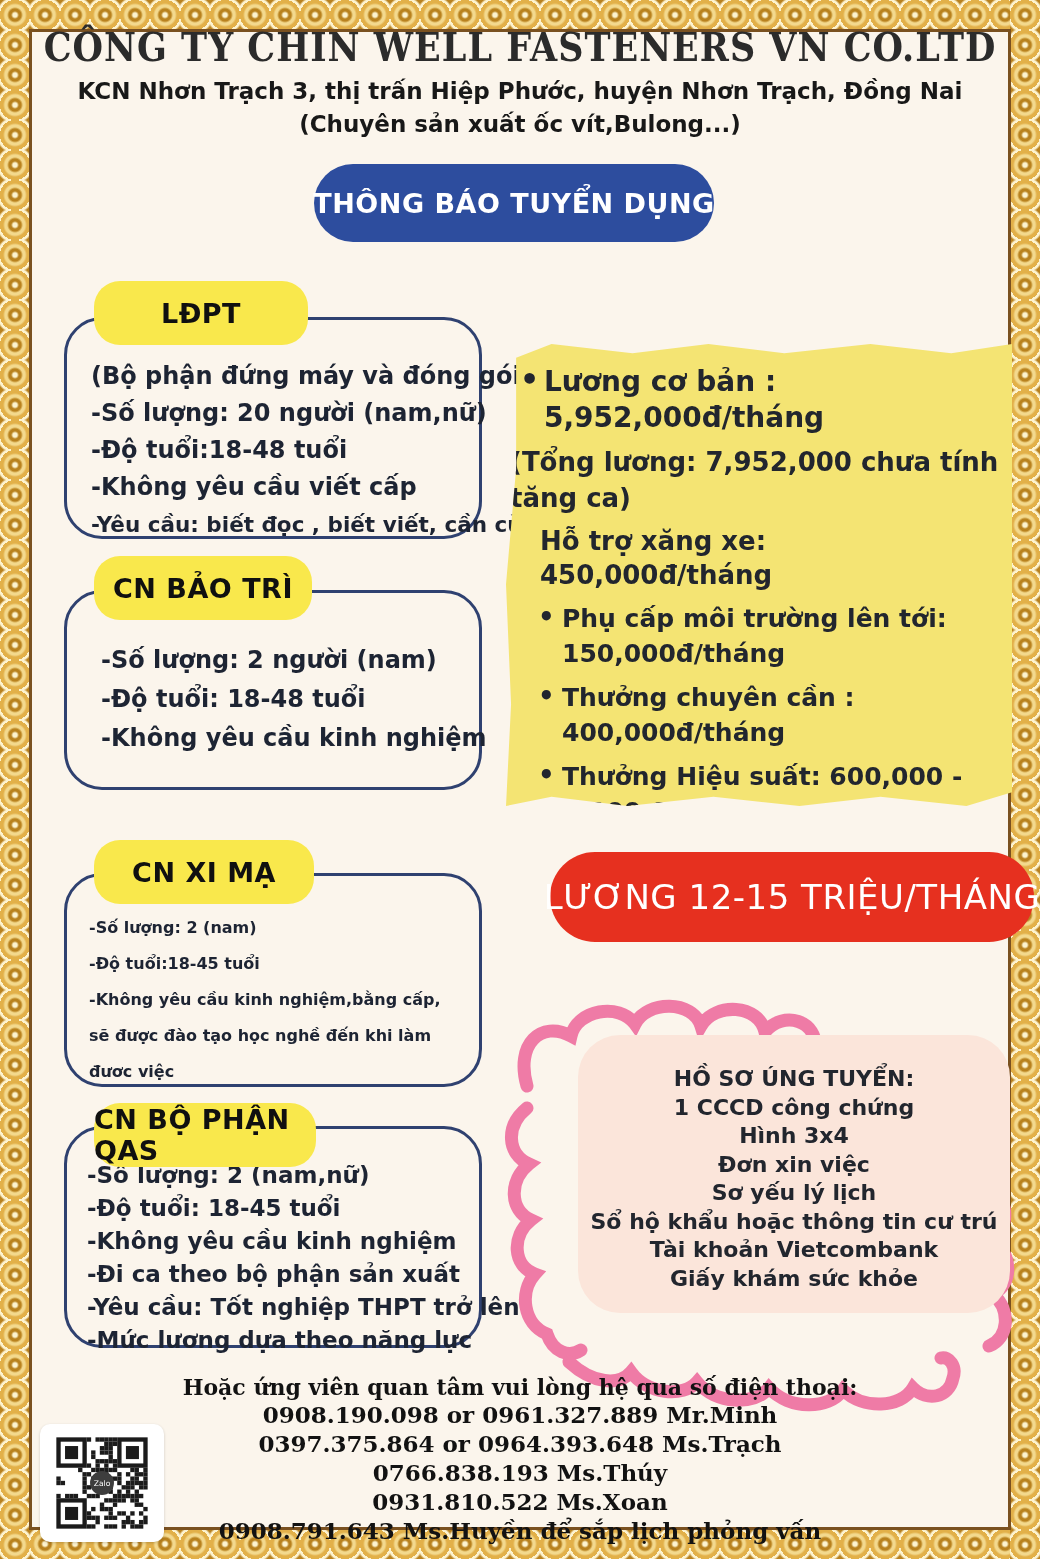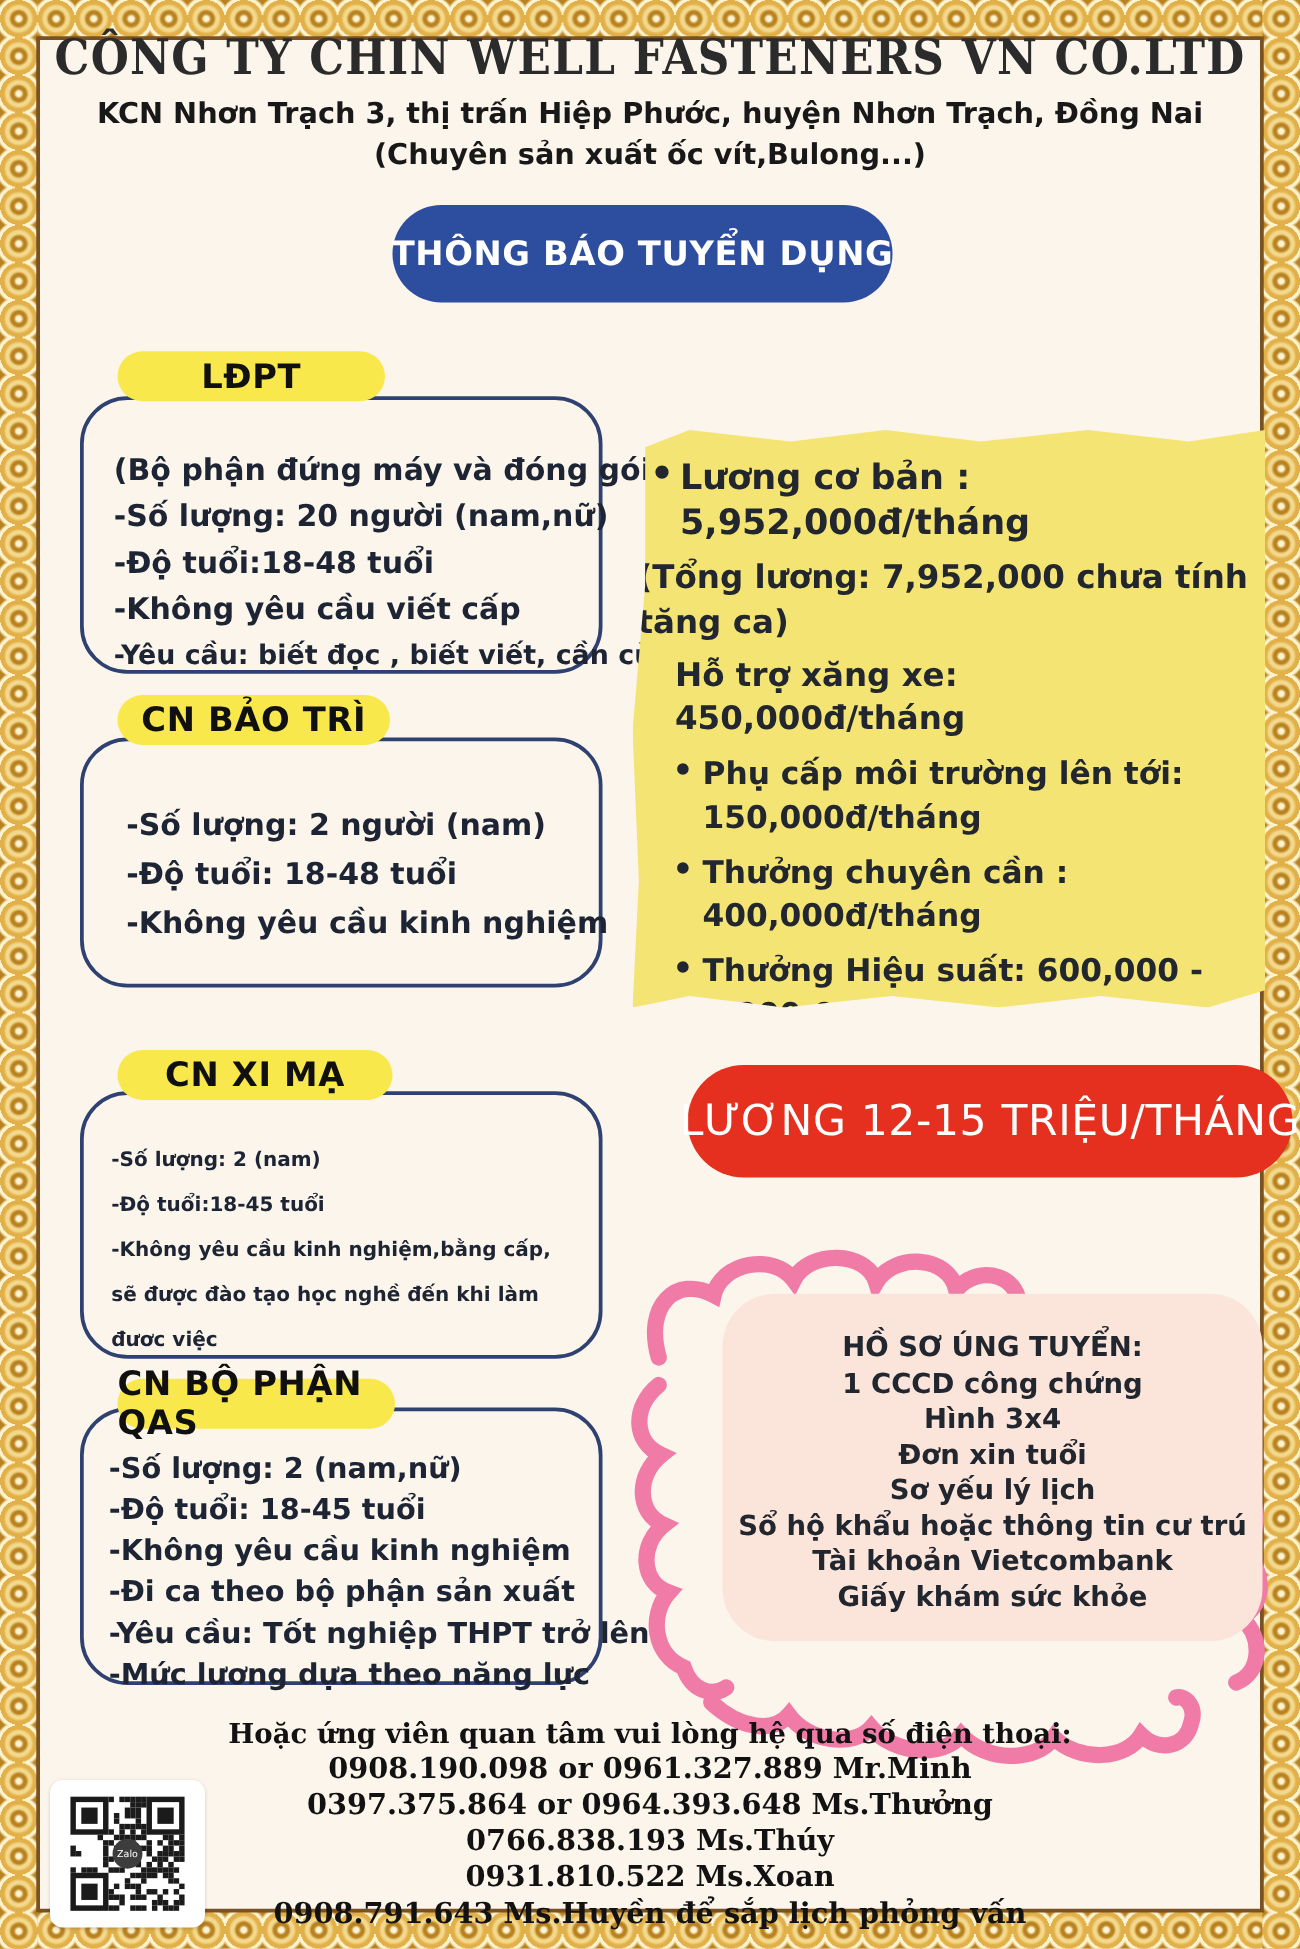--- a/index.html
+++ b/index.html
@@ -27,21 +27,21 @@
     font-size:23px;font-weight:700;color:#181818;}
   .subtitle{position:absolute;left:0;right:0;top:111px;text-align:center;
     font-size:23px;font-weight:700;color:#181818;}
   .banner{position:absolute;left:314px;top:164px;width:400px;height:78px;border-radius:40px;
     background:var(--banner_blue,#2d4d9e);display:flex;align-items:center;justify-content:center;
     color:#fff;font-size:27px;font-weight:800;letter-spacing:.5px;white-space:nowrap;}
 
   
   .job-card{position:absolute;left:64px;width:418px;border:3px solid var(--navy,#2f4170);
     border-radius:38px;background:transparent;box-sizing:border-box;}
-  .job-pill{position:absolute;left:94px;height:40px;border-radius:26px;z-index:2;
+  .job-pill{position:absolute;left:94px;height:64px;border-radius:26px;z-index:2;
     background:var(--pill_yellow,#f9e84c);display:flex;align-items:center;justify-content:center;
     font-size:27px;font-weight:800;color:#101010;letter-spacing:.5px;}
   .job-body{font-weight:700;color:#1d2433;}
   .job-line{white-space:nowrap;}
   .job-line.wrap{white-space:normal;}
 
   #card1{top:317px;height:222px;}
   #pill1{top:281px;width:214px;}
   #body1{padding:38px 14px 0 24px;font-size:24px;line-height:37px;}
   #body1 .small{font-size:21.5px;}
@@ -167,31 +167,31 @@
       <path d="M30,150 C8,168 10,196 32,206 C12,222 12,252 34,262 C14,278 16,308 38,316 C22,334 26,366 50,376 C56,394 72,400 84,392"></path>
       <path d="M72,404 C96,426 122,428 134,414 C150,436 186,440 200,424 C218,446 258,448 272,430 C292,452 332,452 346,432 C366,452 404,450 416,430 C430,444 452,440 456,420 C460,408 452,398 444,400"></path>
       <path d="M486,170 C506,186 508,214 490,226 C512,240 514,270 494,280 C516,296 516,326 496,336 C514,352 512,380 492,388"></path>
     </g>
   </svg>
 
   <div class="docs">
     <div>HỒ SƠ ÚNG TUYỂN:</div>
     <div>1 CCCD công chứng</div>
     <div>Hình 3x4</div>
-    <div>Đơn xin tuổi</div>
+    <div>Đơn xin việc</div>
     <div>Sơ yếu lý lịch</div>
     <div>Sổ hộ khẩu hoặc thông tin cư trú</div>
     <div>Tài khoản Vietcombank</div>
     <div>Giấy khám sức khỏe</div>
   </div>
 
   <div class="contact">
     <div class="intro">Hoặc ứng viên quan tâm vui lòng hệ qua số điện thoại:</div>
     <div class="line">0908.190.098 or 0961.327.889 Mr.Minh</div>
-    <div class="line">0397.375.864 or 0964.393.648 Ms.Thưởng</div>
+    <div class="line">0397.375.864 or 0964.393.648 Ms.Trạch</div>
     <div class="line">0766.838.193 Ms.Thúy</div>
     <div class="line">0931.810.522 Ms.Xoan</div>
     <div class="line">0908.791.643 Ms.Huyền để sắp lịch phỏng vấn</div>
   </div>
 
   <div class="qr-card">
     <svg id="qr" width="100" height="100" viewBox="-4 -4 92 92">
         <rect x="28" y="0" width="4" height="4" fill="#1b1b1b"></rect>
         <rect x="36" y="0" width="4" height="4" fill="#1b1b1b"></rect>
         <rect x="40" y="0" width="4" height="4" fill="#1b1b1b"></rect>

